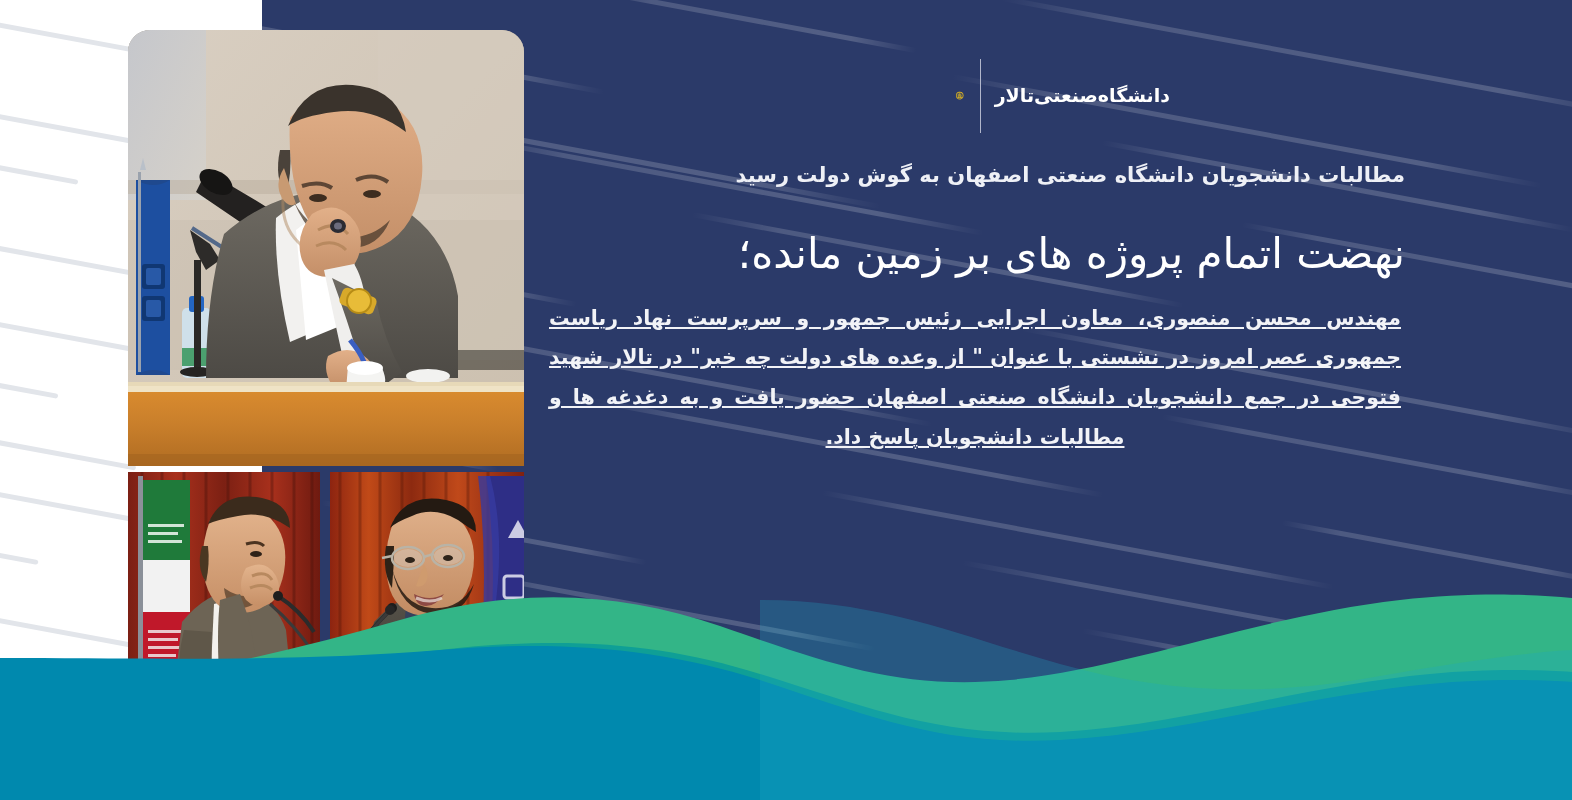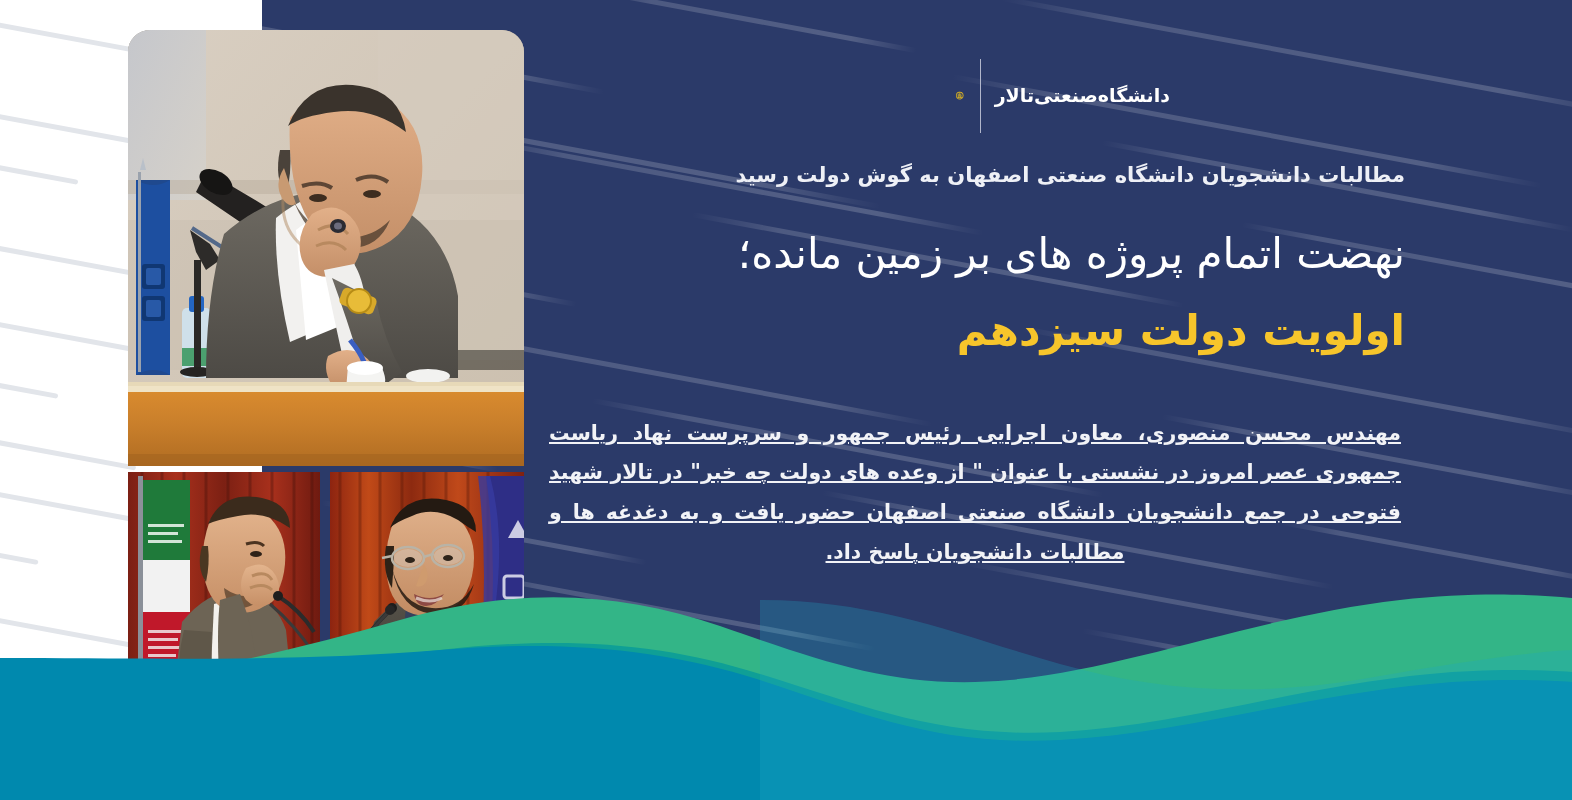--- a/index.html
+++ b/index.html
@@ -408,21 +408,20 @@
         <circle cx="50" cy="68" r="2.2"></circle>
         <circle cx="58" cy="68" r="2.2"></circle>
       </g>
       <path d="M34 24 q16 -8 32 0" stroke="#f5c518" stroke-width="2" fill="none" opacity=".8"></path>
     </svg>
   </div>
 
   <div class="copy">
     <p class="kicker">مطالبات دانشجویان دانشگاه صنعتی اصفهان به گوش دولت رسید</p>
     <h1 class="head-1">نهضت اتمام پروژه های بر زمین مانده؛</h1>
-    <h1 class="head-2">اولویت دولت سیزدهم</h1>
     <p class="body-copy">مهندس محسن منصوری، معاون اجرایی رئیس جمهور و سرپرست نهاد ریاست جمهوری عصر امروز در نشستی با عنوان " از وعده های دولت چه خبر" در تالار شهید فتوحی در جمع دانشجویان دانشگاه صنعتی اصفهان حضور یافت و به دغدغه ها و مطالبات دانشجویان پاسخ داد.</p>
   </div>
 
   <div class="waves">
     <svg viewBox="0 0 1572 260" preserveAspectRatio="none">
       <path d="M0,150 C120,150 260,120 400,80 C520,46 620,52 720,86 C830,124 900,150 1010,140
                C1130,128 1260,76 1400,60 C1470,52 1530,54 1572,58 L1572,260 L0,260 Z" fill="#33b587"></path>
       <path d="M0,92 C140,92 300,88 440,72 C560,58 660,64 760,96 C870,130 940,160 1060,154
                C1180,148 1300,108 1430,96 C1490,90 1540,92 1572,94 L1572,260 L0,260 Z" fill="#0f9f96" transform="translate(0,38)"></path>
       <path d="M0,118 C140,118 300,122 440,110 C560,100 660,108 760,140

